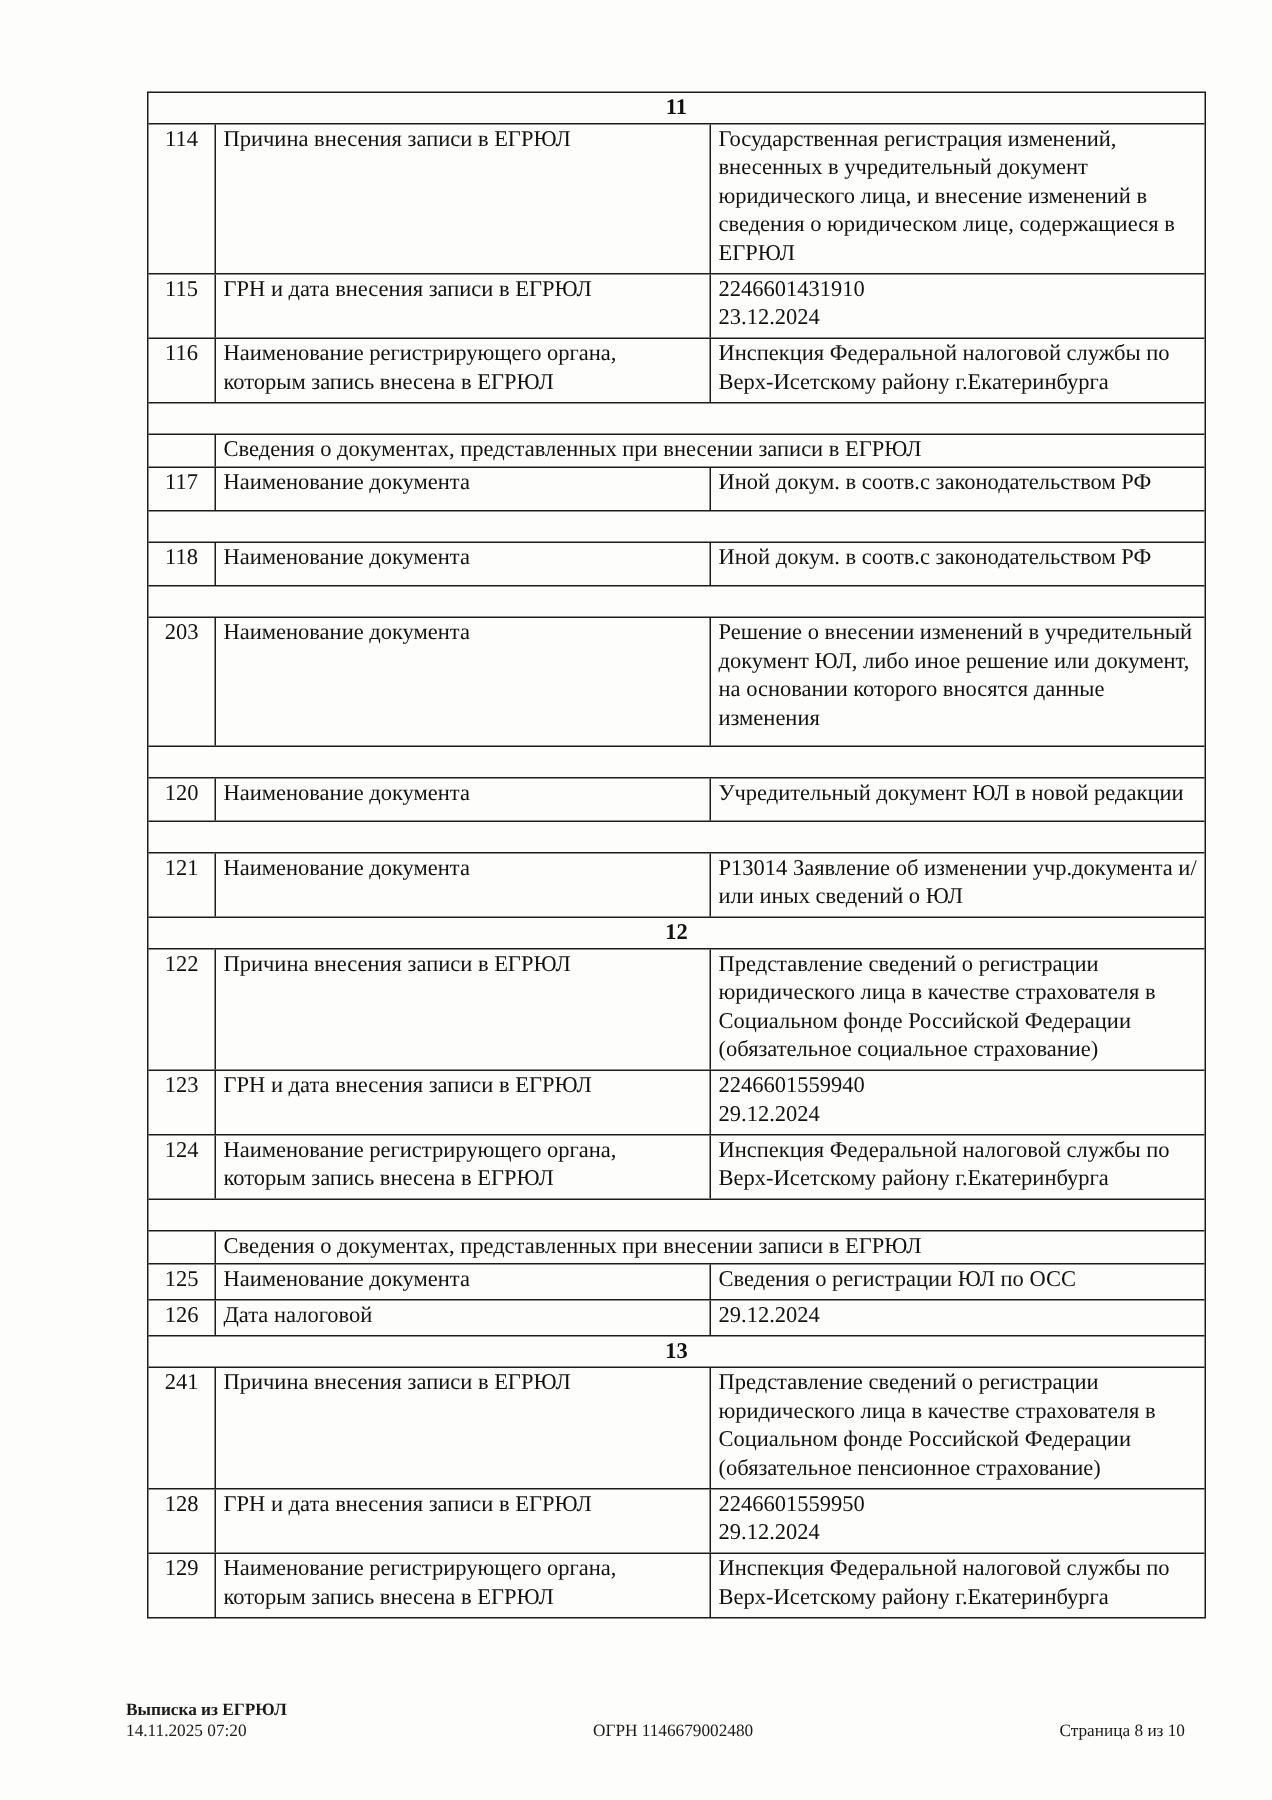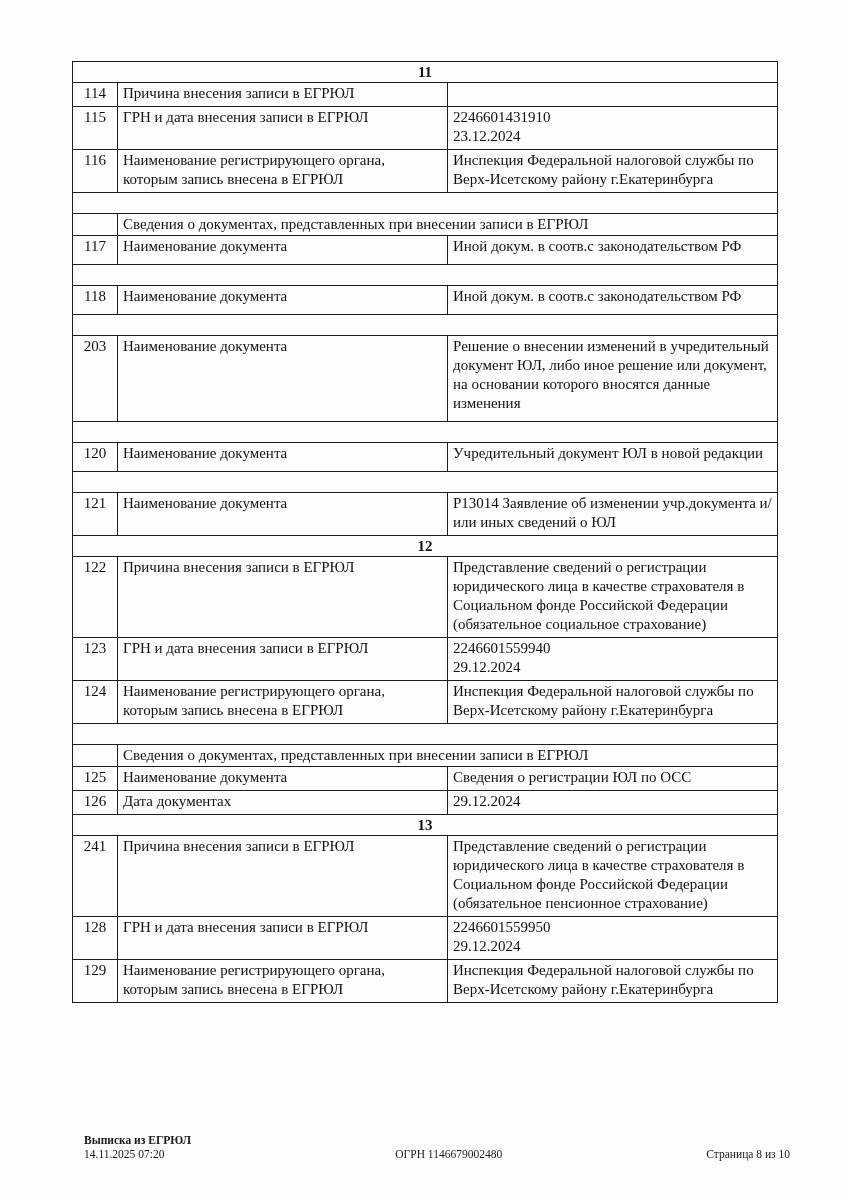--- a/index.html
+++ b/index.html
@@ -8,21 +8,21 @@
     position: relative;
     width: 848px;
     height: 1200px;
     background: #fdfdfc;
     overflow: hidden;
     font-family: "Liberation Serif", "DejaVu Serif", serif;
     color: #111;
   }
   .tbl {
     position: absolute;
-    left: 72px;
+    left: 98px;
     top: 61px;
     width: 706px;
     border: 1.5px solid #1c1c1c;
     box-sizing: border-box;
     font-size: 15px;
     line-height: 19px;
   }
   .trow {
     display: flex;
     border-bottom: 1.4px solid #1c1c1c;
@@ -85,20 +85,21 @@
 
 <div class="sheet">
 
   <div class="tbl" id="tbl">
       <div class="trow section">
         <div>11</div>
       </div>
       <div class="trow data">
         <div class="numcell">114</div>
         <div class="labelcell">Причина внесения записи в ЕГРЮЛ</div>
+        <div class="valuecell">Государственная регистрация изменений, внесенных в учредительный документ юридического лица, и внесение изменений в сведения о юридическом лице, содержащиеся в ЕГРЮЛ</div>
       </div>
       <div class="trow data">
         <div class="numcell">115</div>
         <div class="labelcell">ГРН и дата внесения записи в ЕГРЮЛ</div>
         <div class="valuecell">2246601431910
 23.12.2024</div>
       </div>
       <div class="trow data">
         <div class="numcell">116</div>
         <div class="labelcell">Наименование регистрирующего органа, которым запись внесена в ЕГРЮЛ</div>
@@ -162,21 +163,21 @@
         <div class="numcell"></div>
         <div class="subtext">Сведения о документах, представленных при внесении записи в ЕГРЮЛ</div>
       </div>
       <div class="trow data">
         <div class="numcell">125</div>
         <div class="labelcell">Наименование документа</div>
         <div class="valuecell">Сведения о регистрации ЮЛ по ОСС</div>
       </div>
       <div class="trow data">
         <div class="numcell">126</div>
-        <div class="labelcell">Дата документах</div>
+        <div class="labelcell">Дата налоговой</div>
         <div class="valuecell">29.12.2024</div>
       </div>
       <div class="trow section">
         <div>13</div>
       </div>
       <div class="trow data">
         <div class="numcell">241</div>
         <div class="labelcell">Причина внесения записи в ЕГРЮЛ</div>
         <div class="valuecell">Представление сведений о регистрации юридического лица в качестве страхователя в Социальном фонде Российской Федерации (обязательное пенсионное страхование)</div>
       </div>

